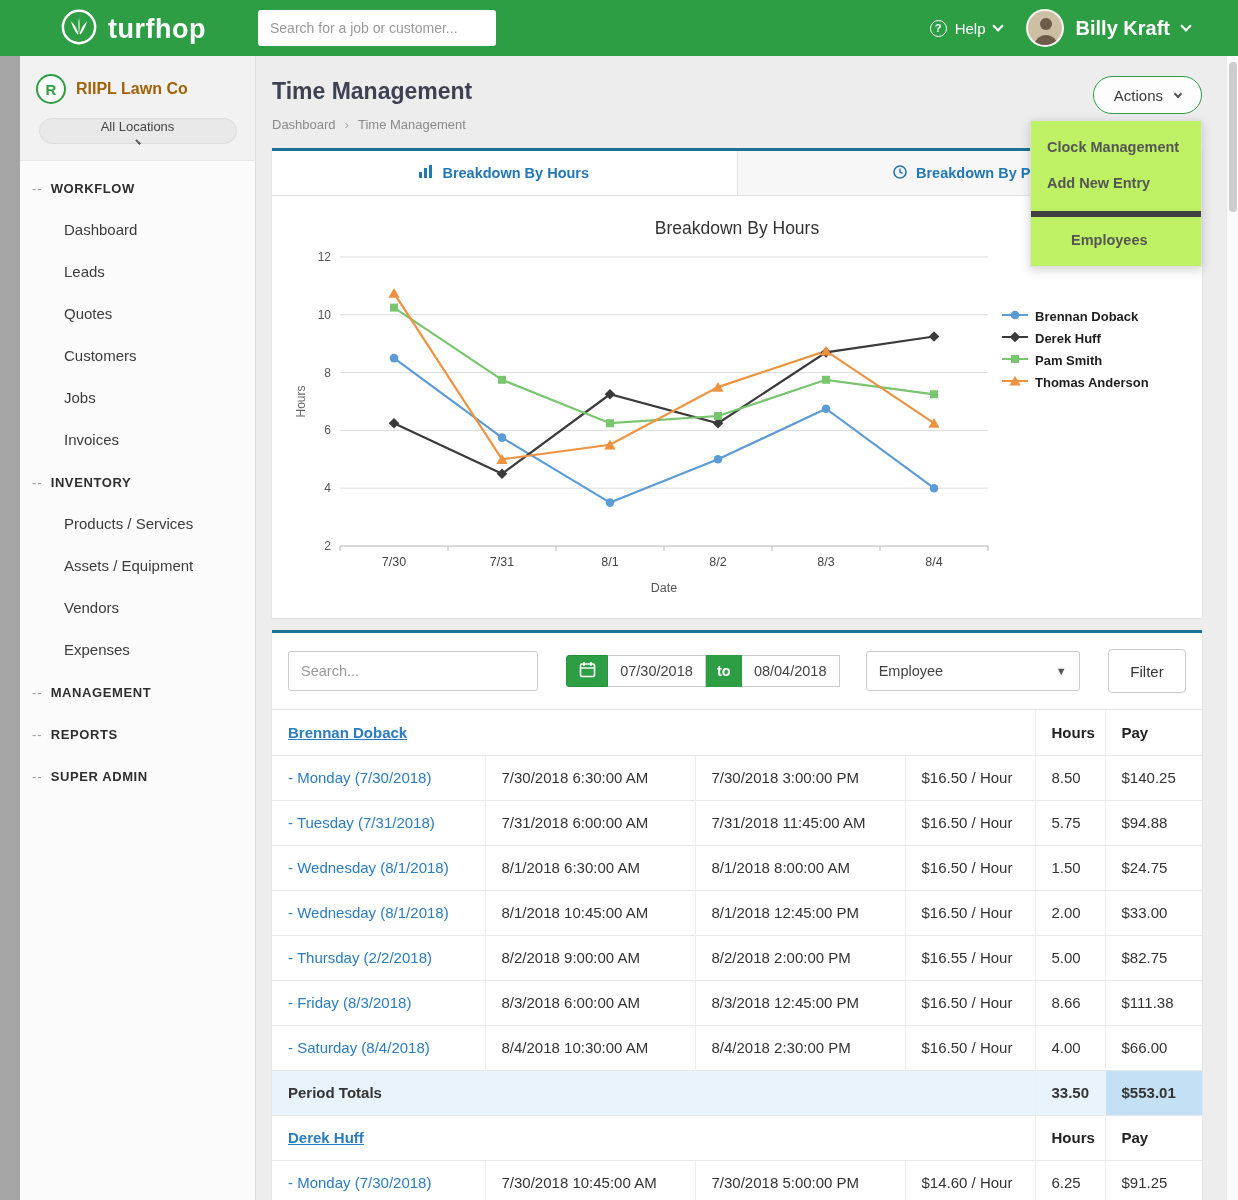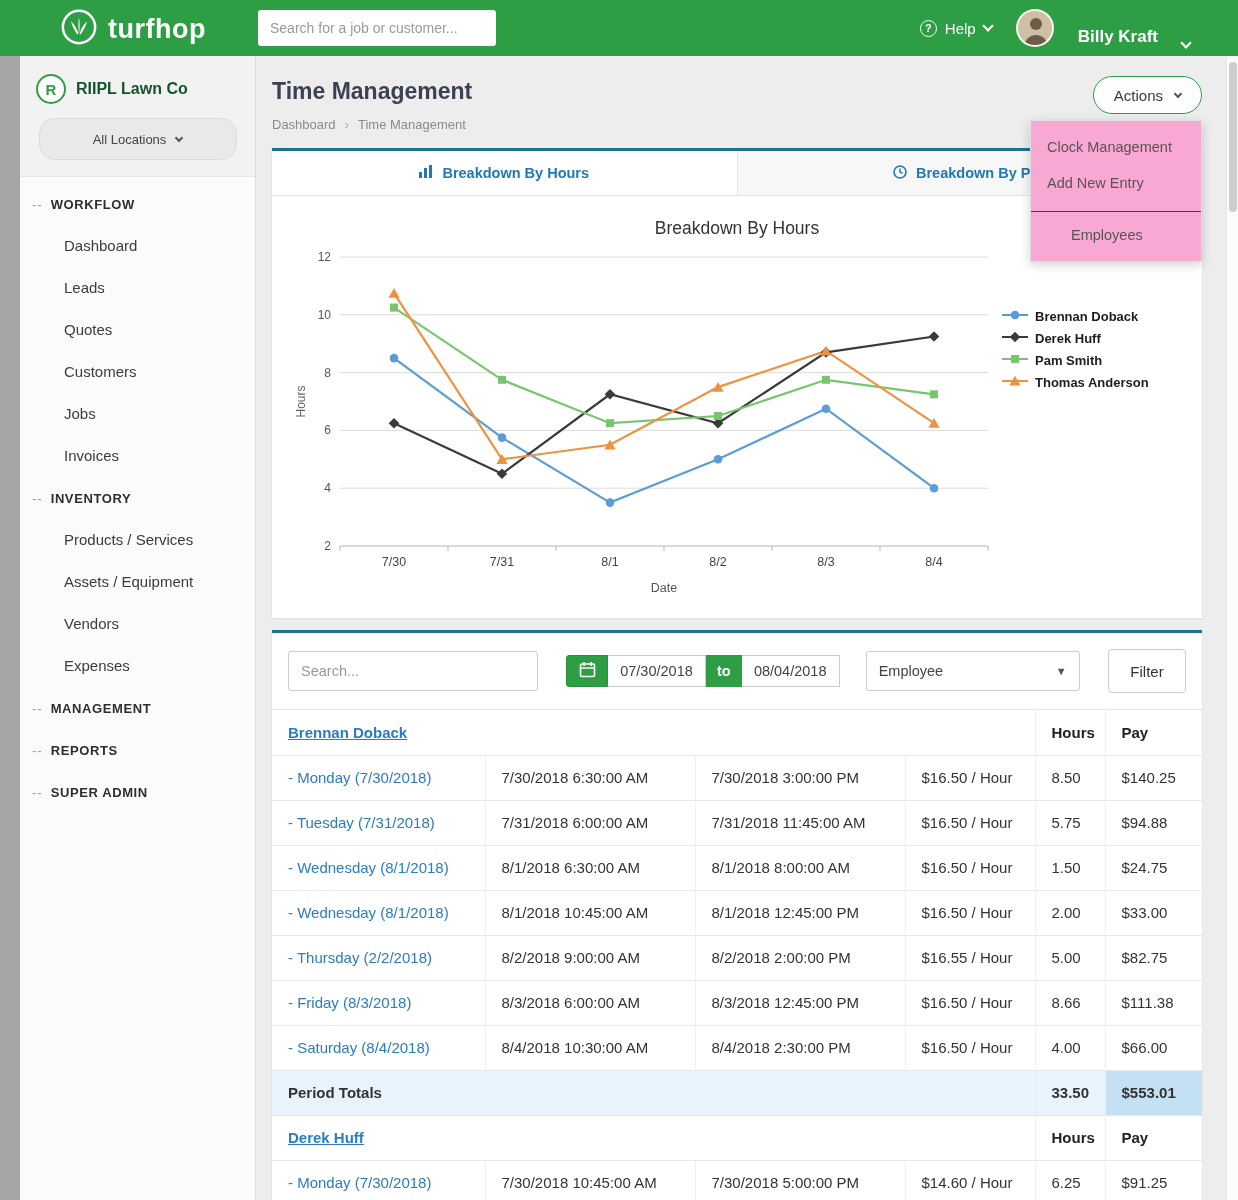--- a/index.html
+++ b/index.html
@@ -11,49 +11,49 @@
   .brand { position:absolute; left:60px; top:8px; display:flex; align-items:center; gap:10px; }
   .brand-text { color:#fff; font-size:27px; font-weight:700; letter-spacing:.5px; }
   .topbar-search { position:absolute; left:258px; top:10px; width:238px; height:36px; border:none; border-radius:3px; padding:0 12px; font-size:14px; color:#a21caf; outline:none; font-family:inherit; }
   .topbar-search::placeholder { color:#9a9a9a; }
   .topbar-right { position:absolute; right:48px; top:0; height:56px; display:flex; align-items:center; gap:24px; color:#fff; }
   .help { display:flex; align-items:center; gap:8px; font-size:15px; cursor:default; }
   .q-circle { width:17px; height:17px; border:1.5px solid #fff; border-radius:50%; display:flex; align-items:center; justify-content:center; font-size:11px; font-weight:700; }
   .chev { width:8px; height:8px; border-right:2px solid #fff; border-bottom:2px solid #fff; transform:rotate(45deg); margin-top:-4px; }
   .chev.dark { border-color:#555; }
   .chev.small { width:6px; height:6px; margin-top:-3px; }
-  .user { display:flex; align-items:flex-end; gap:24px; font-size:17px; font-weight:600; }
+  .user { display:flex; align-items:center; gap:12px; font-size:20px; font-weight:600; }
   .avatar { width:38px; height:38px; border-radius:50%; border:2px solid rgba(255,255,255,.85); background:#cdbfa4; position:relative; overflow:hidden; }
   .avatar::before { content:""; position:absolute; top:7px; left:12px; width:12px; height:12px; background:#6d5c49; border-radius:50%; }
   .avatar::after { content:""; position:absolute; bottom:-4px; left:6px; width:24px; height:14px; background:#6d5c49; border-radius:12px 12px 0 0; }
 
   
   .left-rail { position:absolute; top:56px; left:0; width:20px; bottom:0; background:#a5a5a5; }
   .sidebar { position:absolute; top:56px; left:20px; width:236px; bottom:0; background:#fbfbfb; border-right:1px solid #ddd; }
   .sidebar-head { padding:18px 16px 14px; background:#f2f2f2; border-bottom:1px solid #e6e6e6; }
   .company { display:flex; align-items:center; gap:10px; }
   .company-logo { width:30px; height:30px; border-radius:50%; background:#fff; border:2px solid #2e9e45; color:#2e9e45; font-weight:700; display:flex; align-items:center; justify-content:center; font-size:15px; flex:0 0 auto; }
-  .company-name { font-size:16px; color:#14532d; font-weight:600; }
-  .location-pill { margin:14px auto 2px; width:198px; height:42px; background:#e9e9e9; border:1px solid #dcdcdc; border-radius:16px; display:flex; align-items:center; justify-content:center; gap:10px; font-size:13px; color:#444; cursor:pointer; }
+  .company-name { font-size:16px; color:#a16207; font-weight:600; }
+  .location-pill { margin:14px auto 2px; width:198px; height:26px; background:#e9e9e9; border:1px solid #dcdcdc; border-radius:16px; display:flex; align-items:center; justify-content:center; gap:10px; font-size:13px; color:#444; cursor:pointer;flex-direction:column; }
   .nav { padding-top:6px; }
   .nav-section-header { display:flex; align-items:center; gap:8px; height:42px; padding-left:12px; font-size:13px; font-weight:700; color:#2e2e2e; letter-spacing:.6px; cursor:pointer; }
   .tree-dash::before { content:"--"; color:#9a9a9a; font-weight:400; letter-spacing:1px; }
   .nav-item { height:42px; line-height:42px; padding-left:44px; font-size:15px; color:#3c3c3c; cursor:pointer; }
 
   
   .main { position:absolute; top:56px; left:256px; right:0; bottom:0; background:#ededed; overflow:hidden; }
   .main-inner { padding:16px 36px 0 16px; position:relative; }
   .page-title { font-size:23px; color:#3e4152; font-weight:600; margin:6px 0 12px; }
   .breadcrumb { font-size:13px; color:#8b8b8b; display:flex; gap:9px; align-items:center; margin-bottom:16px; }
   .crumb-sep { color:#aaa; }
 
   .actions-btn { position:absolute; top:20px; right:36px; height:38px; padding:0 20px; background:#fdfdfd; border:1px solid #2e9e45; border-radius:19px; display:flex; align-items:center; gap:12px; font-size:15px; color:#3b3b3b; cursor:pointer; }
-  .menu { position:absolute; top:64px; right:36px; width:172px; background:#f9a8d4; border:1px solid #e0e0e0; box-shadow:0 3px 10px rgba(0,0,0,.18); z-index:40; padding:8px 0; }
+  .menu { position:absolute; top:64px; right:36px; width:172px; background:#bef264; border:1px solid #e0e0e0; box-shadow:0 3px 10px rgba(0,0,0,.18); z-index:40; padding:8px 0;font-weight:bold; }
   .menu-item { padding:10px 16px; font-size:14.5px; color:#555; cursor:pointer; }
-  .menu-item.divided { border-top:1px solid #404040; margin-top:10px; padding-top:15px;padding-left:40px; }
+  .menu-item.divided { border-top:6px solid #404040; margin-top:10px; padding-top:15px;padding-left:40px; }
 
   .card { background:#fff; border-top:3px solid #1b7291; box-shadow:0 1px 2px rgba(0,0,0,.08); }
 
   
   .tabs { display:flex; border-bottom:1px solid #e2e2e2; }
   .tab { flex:1; height:44px; display:flex; align-items:center; justify-content:center; gap:9px; font-size:14.5px; font-weight:700; color:#2178b5; cursor:pointer; }
   .tab.inactive { background:#f7f7f7; border-left:1px solid #e2e2e2; }
   .chart-wrap { padding:6px 20px 16px; }
   .chart-title { text-align:center; font-size:17.5px; color:#333; margin:16px 0 4px; font-weight:400; }
   .chart-flex { display:flex; align-items:flex-start; }

